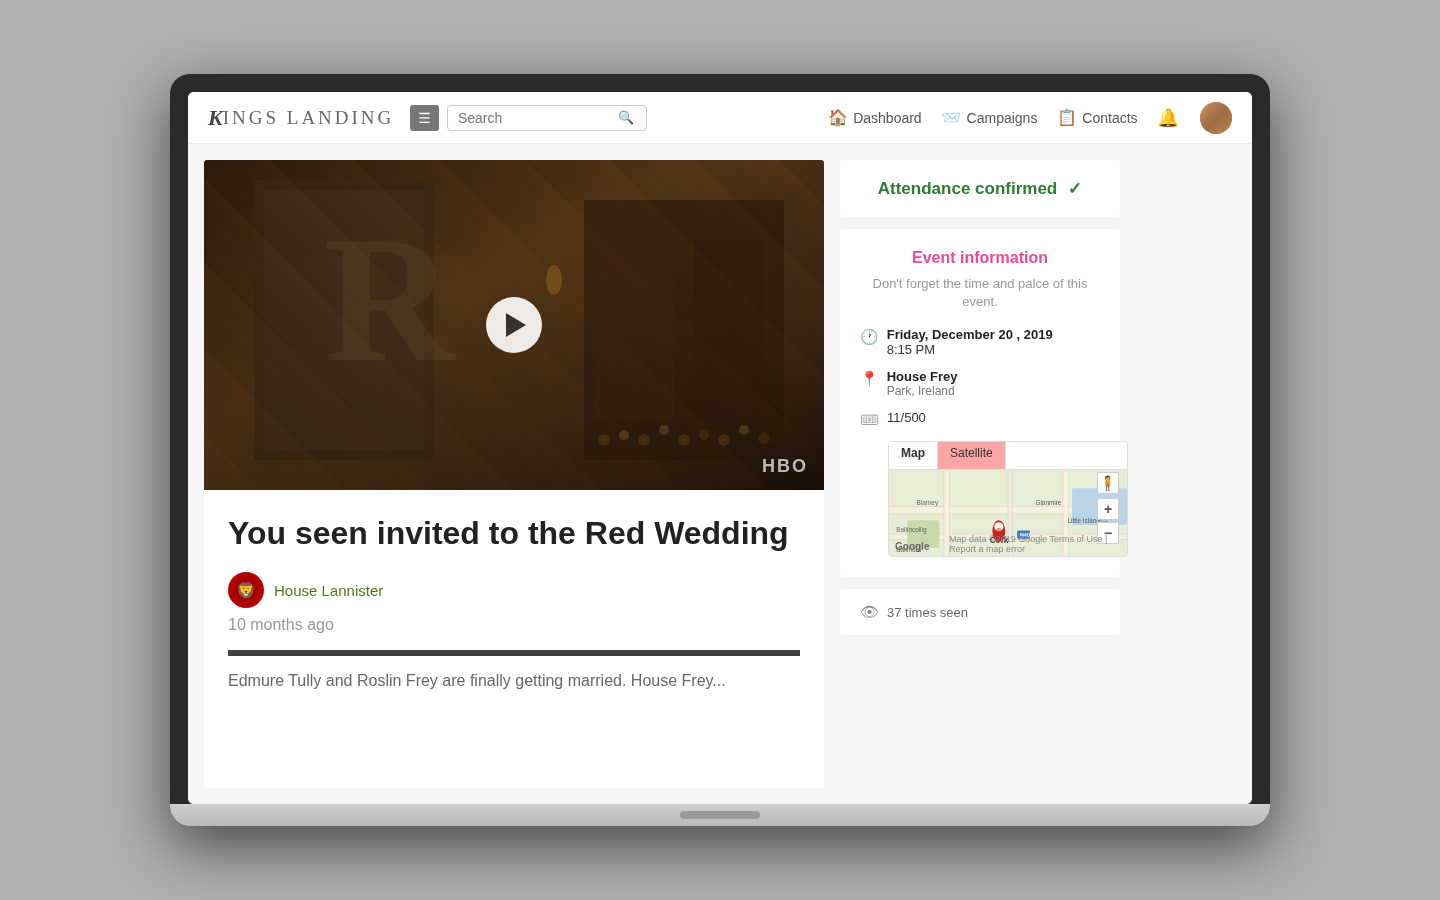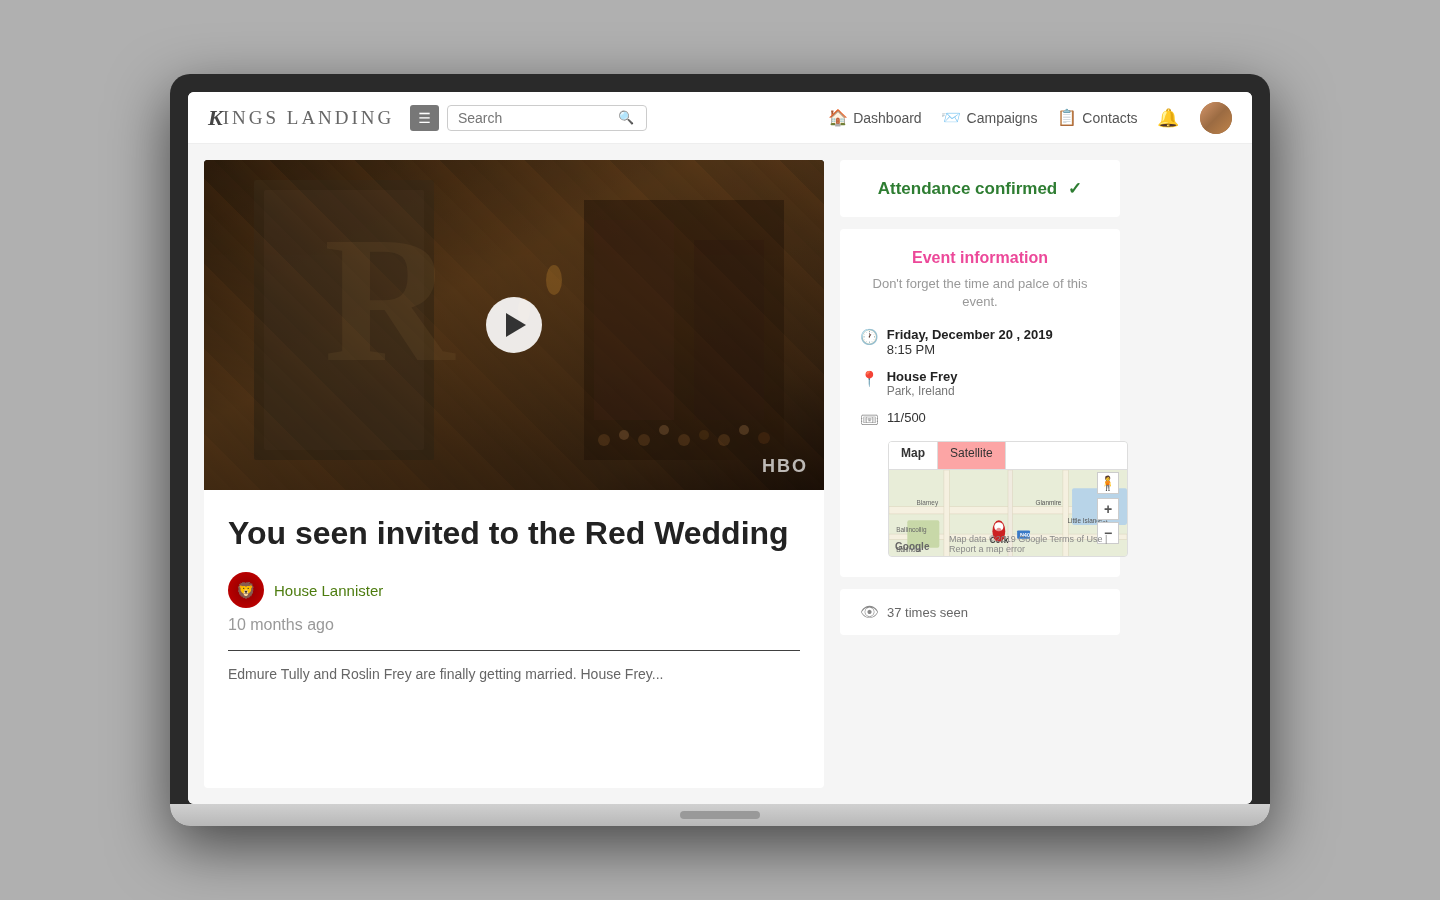--- a/index.html
+++ b/index.html
@@ -232,25 +232,25 @@
       font-size: 15px;
       font-weight: 500;
       color: #4d7c0f;
     }
     .timestamp {
       font-size: 16px;
       color: #999;
       margin-top: 2px;
     }
     .article-excerpt {
-      font-size: 14px;
+      font-size: 16px;
       color: #666;
       margin-top: 16px;
       line-height: 1.6;
-      border-top: 1px solid #404040;
+      border-top: 6px solid #404040;
       padding-top: 12px;
     }
 
     
     .right-panel {
       width: 280px;
       display: flex;
       flex-direction: column;
       gap: 12px;
     }

